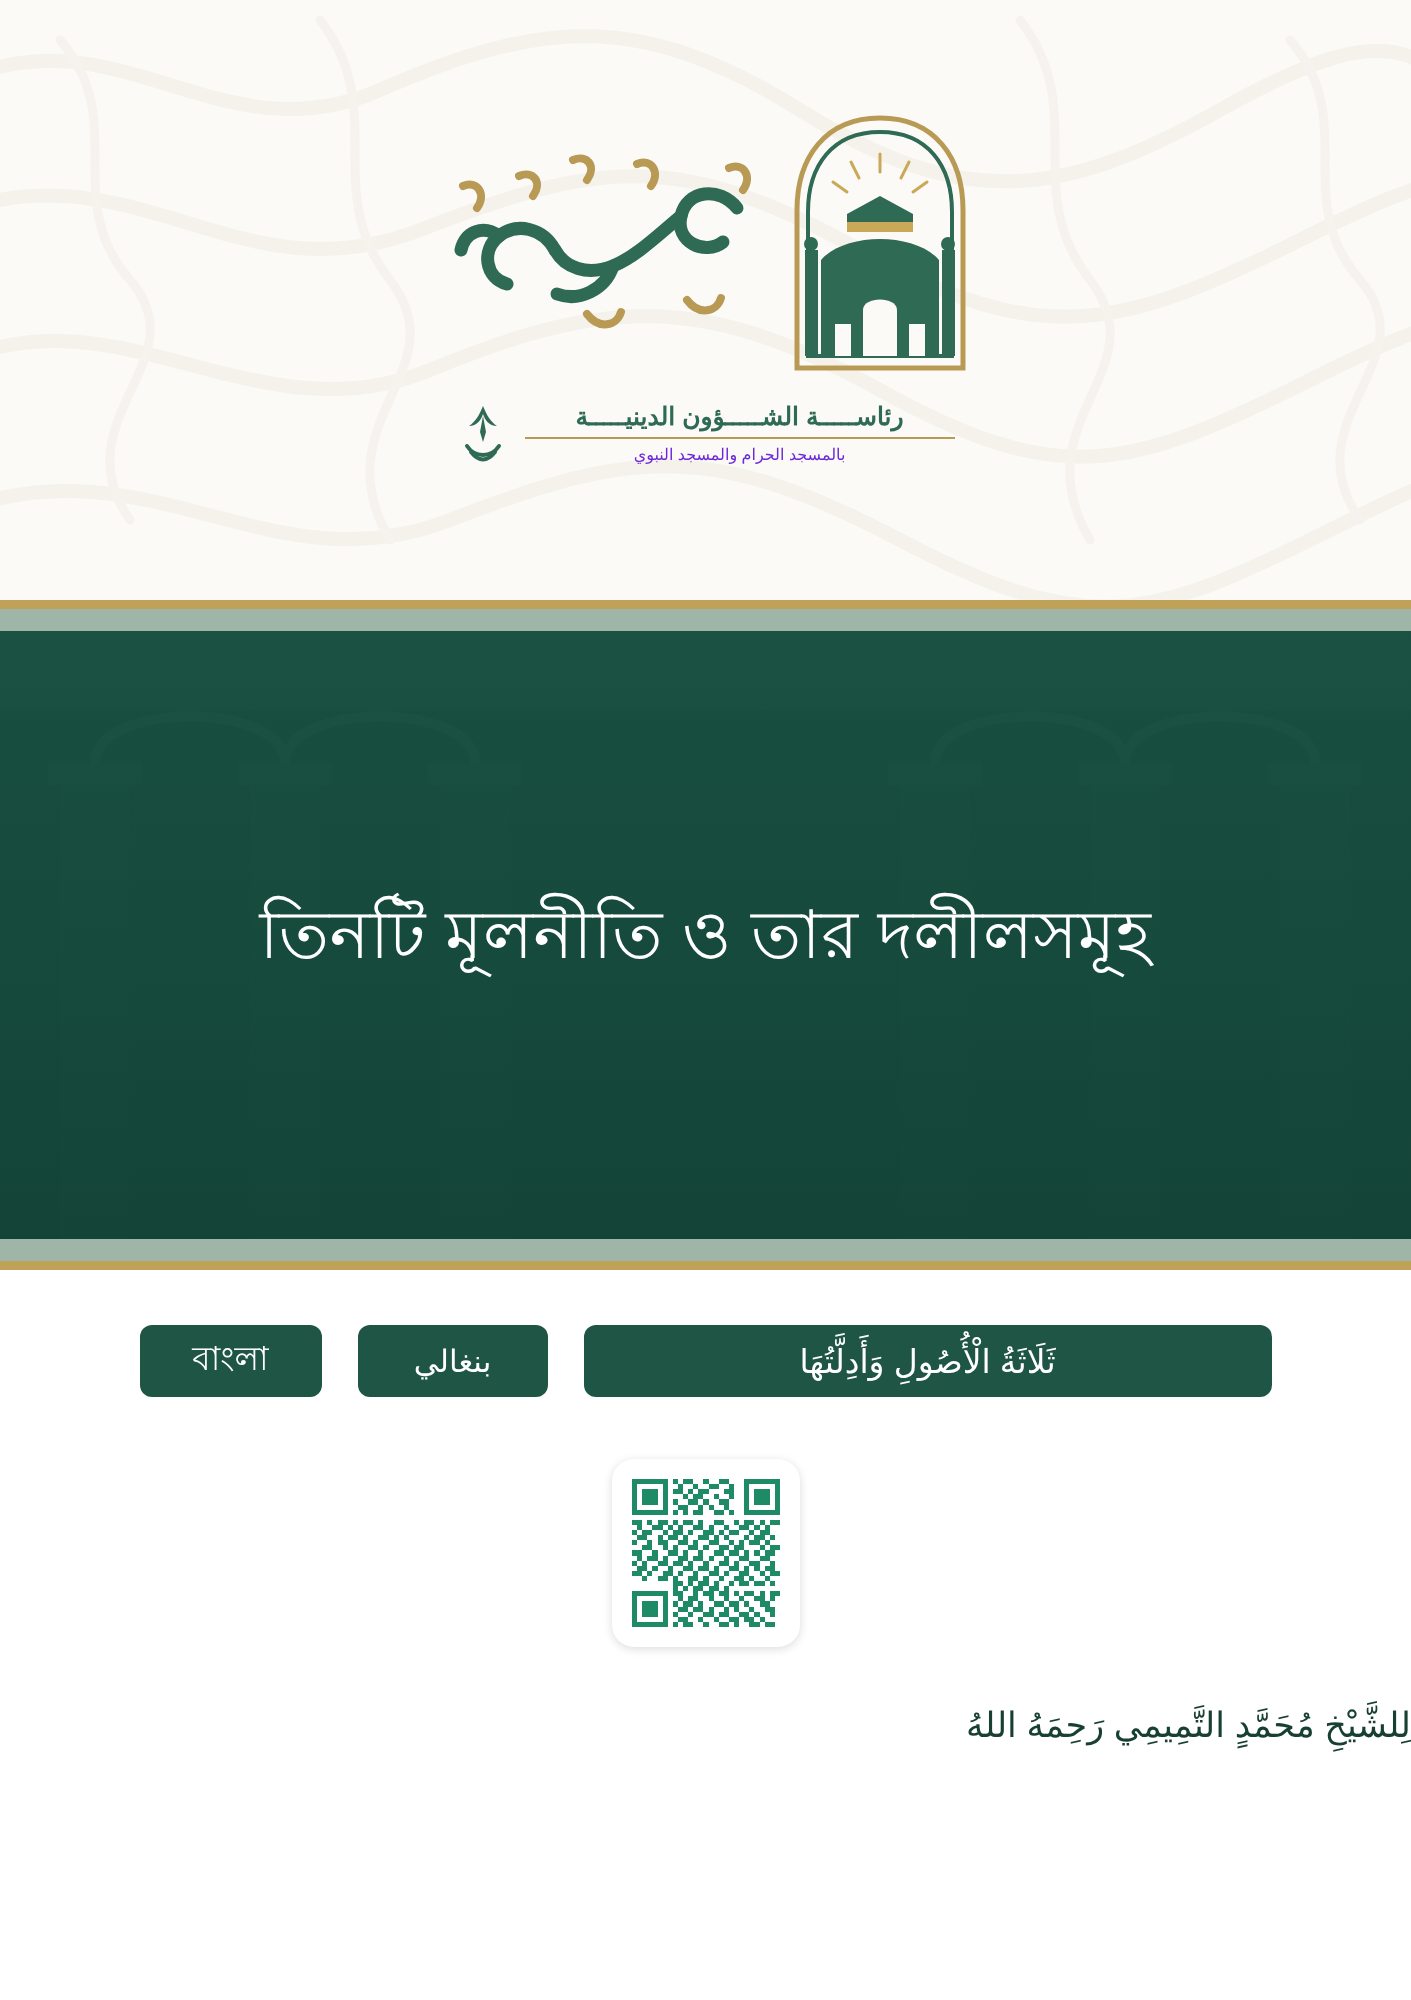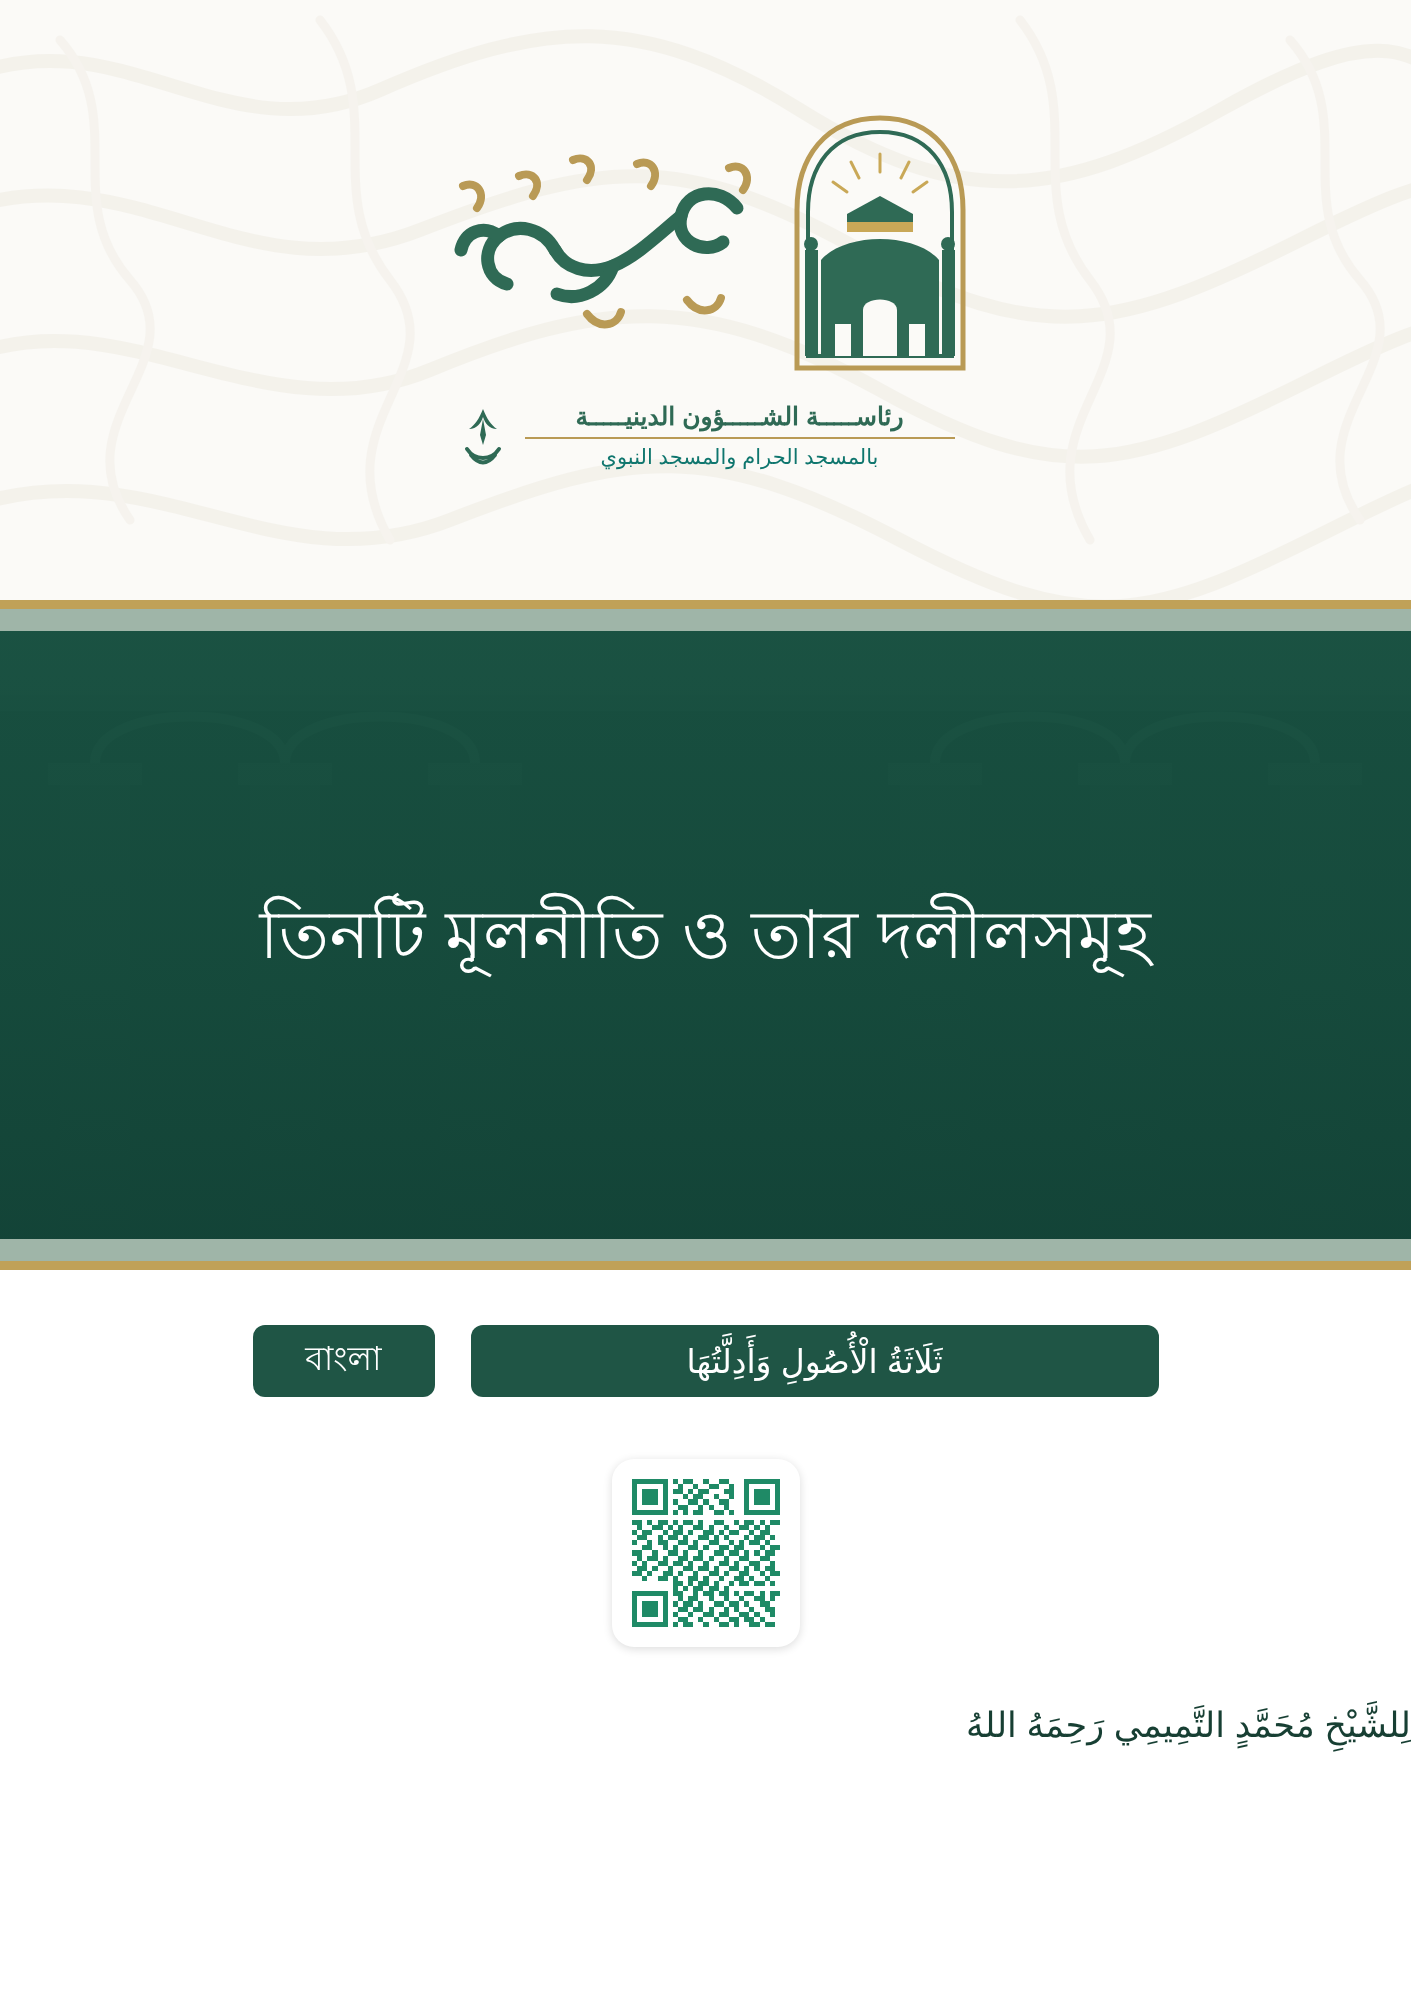--- a/index.html
+++ b/index.html
@@ -80,22 +80,22 @@
     font-weight: bold;
     letter-spacing: 1px;
     white-space: nowrap;
   }
   .caption-divider {
     width: 430px;
     height: 2px;
     background: #b99a55;
   }
   .caption-line2 {
-    color: #0f766e;
-    font-size: 21px;
+    color: #6d28d9;
+    font-size: 16px;
     white-space: nowrap;
   }
   .ksa-emblem {
     width: 52px;
     height: 62px;
     position: relative;
   }
 
   
   .rule-gold {
@@ -341,20 +341,21 @@
   </div>
   <div class="hero-tint"></div>
   <div class="hero-title">তিনটি মূলনীতি ও তার দলীলসমূহ</div>
 </div>
 
 <div class="rule-sage"></div>
 <div class="rule-gold"></div>
 
 <div class="badges">
   <div class="badge badge-bn">বাংলা</div>
+  <div class="badge badge-ar-lang">بنغالي</div>
   <div class="badge badge-ar-title">ثَلَاثَةُ الْأُصُولِ وَأَدِلَّتُهَا</div>
 </div>
 
 <div class="qr-wrap">
   <div class="qr-card">
     <span>
       <svg width="148" height="148" viewBox="0 0 29 29" shape-rendering="crispEdges" xmlns="http://www.w3.org/2000/svg">
         <rect width="29" height="29" fill="#ffffff"></rect>
         <g fill="#1f8a66">
           <rect x="0" y="0" width="7" height="1"></rect>

